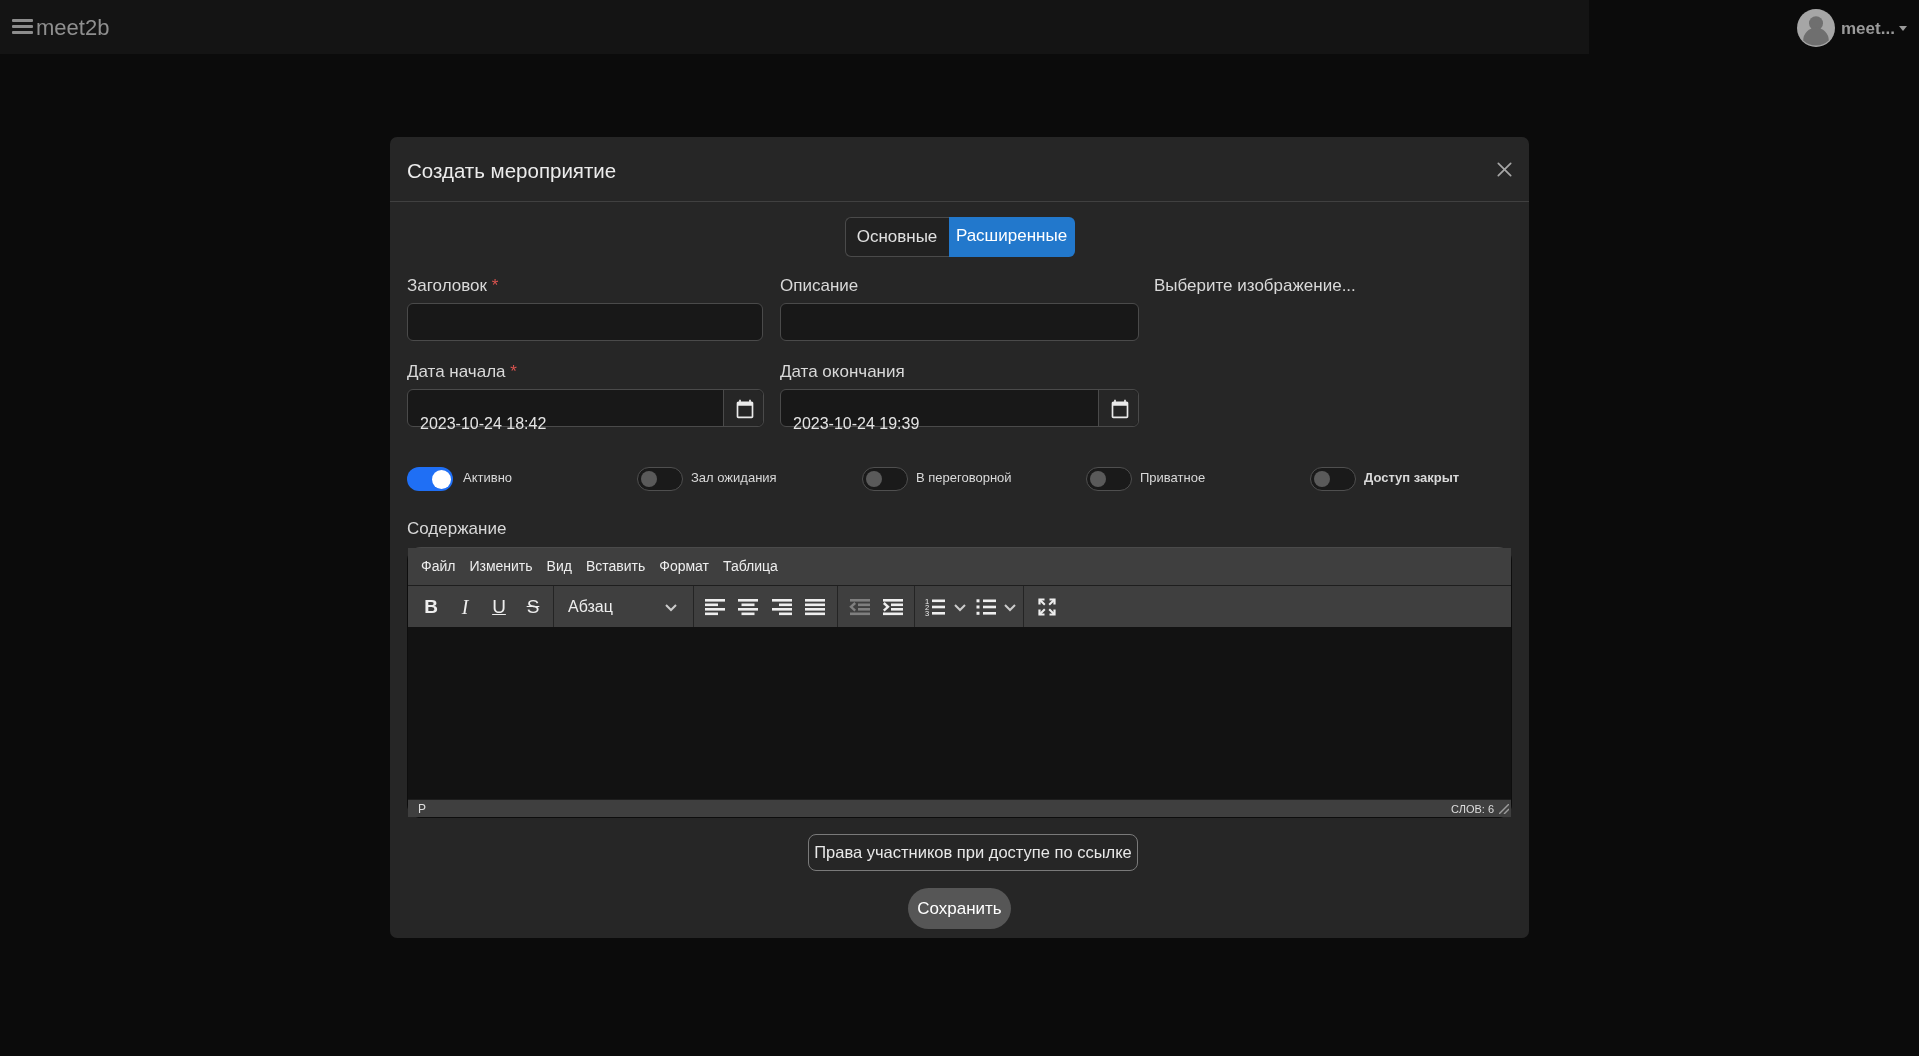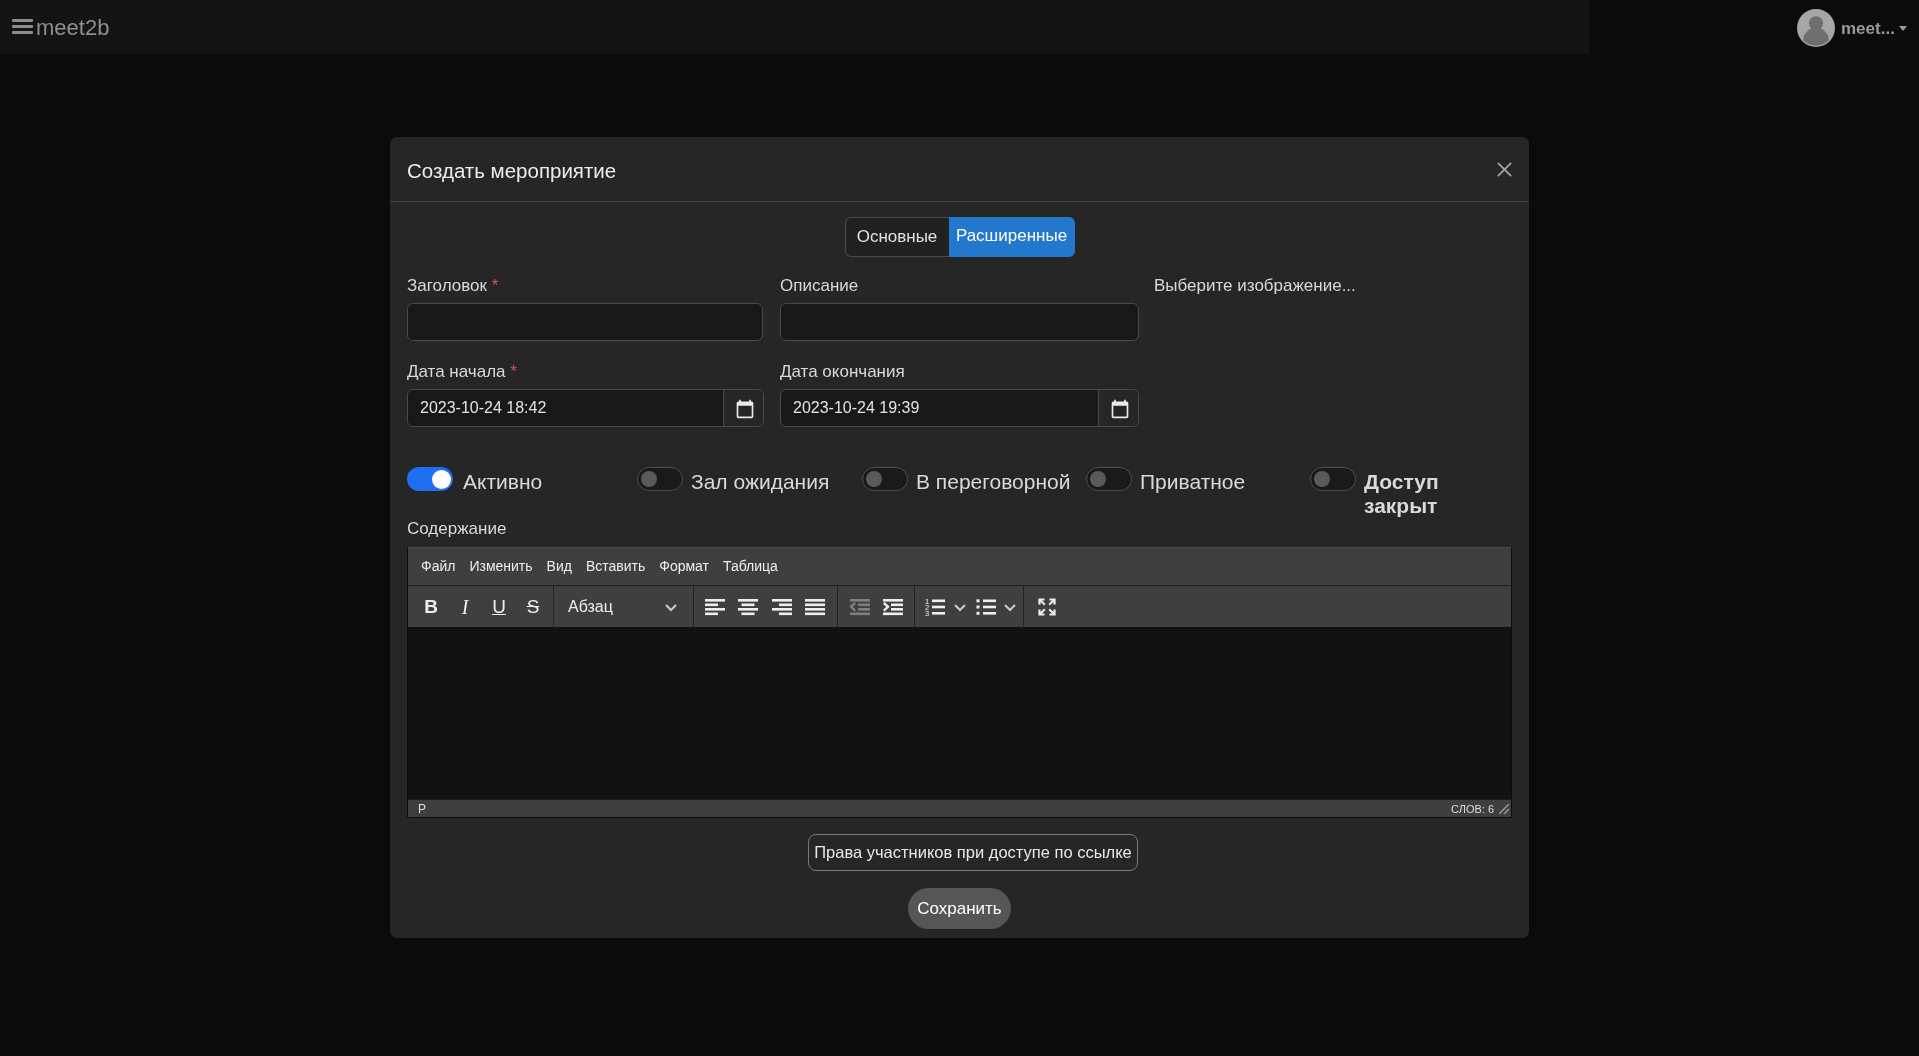--- a/index.html
+++ b/index.html
@@ -41,45 +41,45 @@
   .tab1 { background: #212121; border: 1px solid #4a4a4a; border-right: none; color: #e0e0e0; border-radius: 6px 0 0 6px; }
   .tab2 { background: #2278cc; color: #fff; border-radius: 0 6px 6px 0; line-height: 40px; }
 
   .lbl { position: absolute; font-size: 17px; color: #d9d9d9; }
   .req { color: #d9534f; }
 
   .inp {
     position: absolute; height: 38px; background: #181818;
     border: 1px solid #4a4a4a; border-radius: 6px;
   }
-  .inp-text { padding: 0 12px; color: #e4e4e4; font-size: 16px; line-height: 36px; }
+  .inp-text { padding: 16px 12px; color: #e4e4e4; font-size: 16px; line-height: 36px; }
 
   
   .date-sep { position: absolute; top: 0; bottom: 0; width: 1px; background: #4a4a4a; }
   .date-btn { position: absolute; top: 0; right: 0; bottom: 0; width: 39px; background: #262626; border-radius: 0 6px 6px 0; }
   .date-btn svg { position: absolute; left: 11px; top: 9px; }
 
   
   .file-btn { position: absolute; left: 0; top: 0; bottom: 0; width: 86px; background: #2c2c2c;
     border-right: 1px solid #4a4a4a; border-radius: 6px 0 0 6px; color: #e8e8e8; font-size: 17px;
     line-height: 36px; text-align: center; }
   .file-txt { position: absolute; left: 97px; top: 0; color: #e0e0e0; font-size: 17px; line-height: 36px; }
 
   
   .switchrow { position: absolute; left: 17px; top: 330px; width: 1105px; height: 24px; }
   .sw { position: absolute; top: 0; width: 46px; height: 24px; border-radius: 12px; }
   .sw-on { background: #1f6ff5; }
   .sw-on .knob { position: absolute; right: 2.5px; top: 2.5px; width: 19px; height: 19px; border-radius: 50%; background: #ffffff; }
   .sw-off { background: #1a1a1a; border: 1px solid #4f4f4f; }
   .sw-off .knob { position: absolute; left: 3px; top: 3px; width: 16px; height: 16px; border-radius: 50%; background: #5a5a5a; }
-  .sw-lbl { position: absolute; top: 3px; font-size: 21px; color: #d9d9d9; }
+  .sw-lbl { position: absolute; top: 3px; font-size: 13px; color: #d9d9d9; }
 
   
   .editor { position: absolute; left: 17px; top: 410px; width: 1105px; height: 271px;
-    border: 1px solid #0d0d0d; border-top: 1px solid #4a4a4a; border-radius: 2px; background: #121212; }
+    border: 1px solid #0d0d0d; border-top: 1px solid #4a4a4a; border-radius: 14px; background: #121212; }
   .menubar { position: absolute; left: 0; right: 0; top: 0; height: 37px; background: #3f3f3f; }
   .menubar { padding-left: 6px; }
   .menubar span { display: inline-block; font-size: 14px; color: #eeeeee; padding: 0 7px; line-height: 37px; }
   .toolbar { position: absolute; left: 0; right: 0; top: 37px; height: 42px; background: #3f3f3f; border-top: 1px solid #1e1e1e; }
   .tb-sep { position: absolute; top: 0; bottom: 0; width: 1px; background: #242424; }
   .tbtn { position: absolute; top: 4px; width: 34px; height: 34px; text-align: center; line-height: 34px; color: #eee; }
   .statusbar { position: absolute; left: 0; right: 0; bottom: 0; height: 18px; background: #3f3f3f; border-top: 1px solid #1e1e1e; }
   .sb-p { position: absolute; left: 10px; top: 2px; font-size: 12px; color: #dddddd; }
   .sb-words { position: absolute; right: 17px; top: 3px; font-size: 11px; color: #dddddd; }
 

